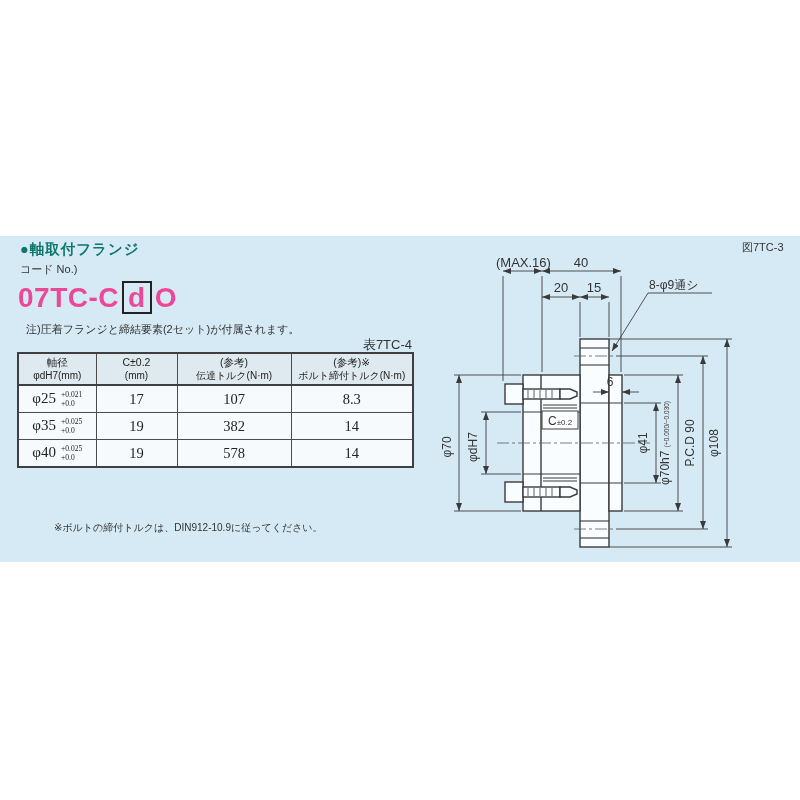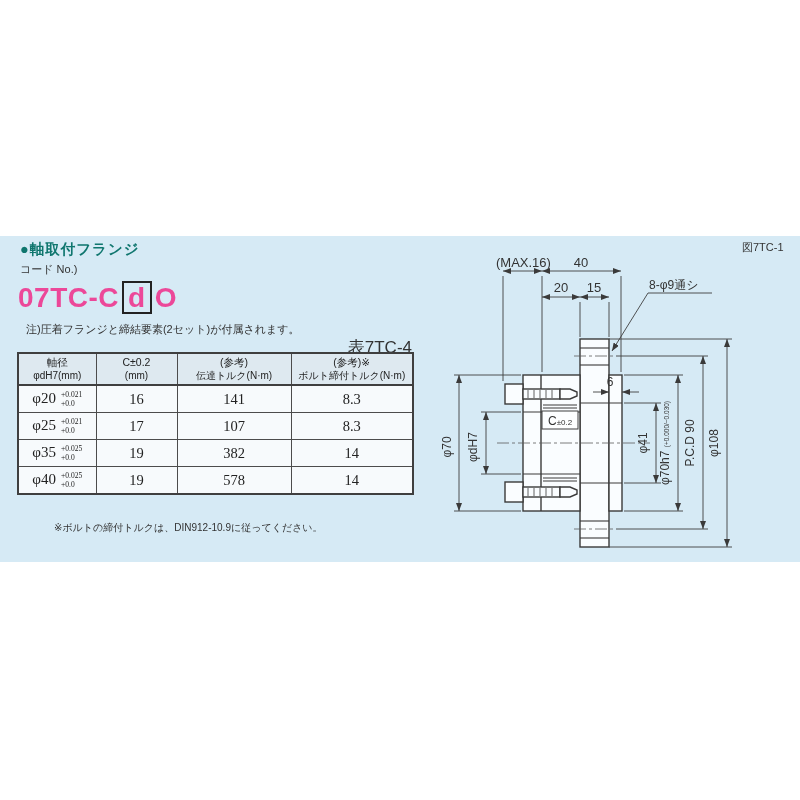--- a/index.html
+++ b/index.html
@@ -6,21 +6,21 @@
   body{width:800px;height:800px;background:#ffffff;font-family:"Liberation Sans","DejaVu Sans",sans-serif;color:#2e2e2e;}
   .page{position:relative;width:800px;height:800px;overflow:hidden;background:#fff;}
   .panel{position:absolute;left:0;top:236px;width:800px;height:326px;background:#d6eaf5;}
   .abs{position:absolute;}
 
   .title{left:20px;top:240px;font-size:14.5px;font-weight:bold;color:#0f766e;letter-spacing:1px;}
   .code-label{left:20px;top:262px;font-size:11px;color:#333;}
   .model{left:18px;top:281px;font-size:28px;font-weight:bold;color:#ec4899;letter-spacing:.5px;}
   .dbox{display:inline-block;border:2px solid #222;padding:0 4px;margin:0 3px;line-height:1.05;}
   .note{left:26px;top:322px;font-size:11px;color:#333;}
-  .tbl-caption{left:332px;top:336px;width:80px;text-align:right;font-size:17px;color:#333;}
+  .tbl-caption{left:332px;top:336px;width:80px;text-align:right;font-size:13px;color:#333;}
   .fig-label{left:742px;top:240px;font-size:11px;color:#333;}
   .footnote{left:20px;top:521px;font-size:10px;color:#333;margin-left:34px;}
 
   .spec-wrap{left:17px;top:352px;}
   table.spec{border-collapse:collapse;table-layout:fixed;width:395px;border:2px solid #3f3f3f;}
   table.spec th,table.spec td{border:1px solid #4c4c4c;padding:0;text-align:center;vertical-align:middle;}
   table.spec th{background:#dee9f0;height:30px;font-size:10.5px;font-weight:normal;line-height:1.25;color:#222;}
   table.spec th .l2{font-size:10px;}
   table.spec td{background:#f7fafc;height:26px;font-family:"Liberation Serif","DejaVu Serif",serif;font-size:14.5px;color:#222;}
   table.spec tr.hdr th{border-bottom:2px solid #3f3f3f;}
@@ -58,26 +58,20 @@
           <col class="c3">
         </colgroup>
       <tbody>
           <tr class="hdr">
         <th><span>軸径</span><br><span class="l2">φdH7(mm)</span></th>
         <th><span>C±0.2</span><br><span class="l2">(mm)</span></th>
         <th><span>(参考)</span><br><span class="l2">伝達トルク(N·m)</span></th>
         <th><span>(参考)※</span><br><span class="l2">ボルト締付トルク(N·m)</span></th>
       </tr>
       <tr>
-        <td><span class="dia">φ20</span><span class="tol"><span>+0.021</span><span>+0.0</span></span></td>
-        <td>16</td>
-        <td>141</td>
-        <td>8.3</td>
-      </tr>
-      <tr>
         <td><span class="dia">φ25</span><span class="tol"><span>+0.021</span><span>+0.0</span></span></td>
         <td>17</td>
         <td>107</td>
         <td>8.3</td>
       </tr>
       <tr>
         <td><span class="dia">φ35</span><span class="tol"><span>+0.025</span><span>+0.0</span></span></td>
         <td>19</td>
         <td>382</td>
         <td>14</td>
@@ -86,21 +80,21 @@
         <td><span class="dia">φ40</span><span class="tol"><span>+0.025</span><span>+0.0</span></span></td>
         <td>19</td>
         <td>578</td>
         <td>14</td>
       </tr>
     </tbody>
       </table>
   </div>
   <div class="abs footnote">※ボルトの締付トルクは、DIN912-10.9に従ってください。</div>
 
-  <div class="abs fig-label">図7TC-1</div>
+  <div class="abs fig-label">図7TC-3</div>
 
   <svg class="abs" style="left:0;top:0" width="800" height="800" viewBox="0 0 800 800">
     <defs>
       <marker id="arr" markerWidth="9" markerHeight="8" refX="8" refY="3" orient="auto-start-reverse" markerUnits="userSpaceOnUse">
         <path d="M0,0 L8,3 L0,6 Z" fill="#3a3a3a"></path>
       </marker>
     </defs>
 
     <g stroke="#3a3a3a" stroke-width="1.4" fill="#fafdff">
       <rect x="580" y="339" width="29" height="208"></rect>

